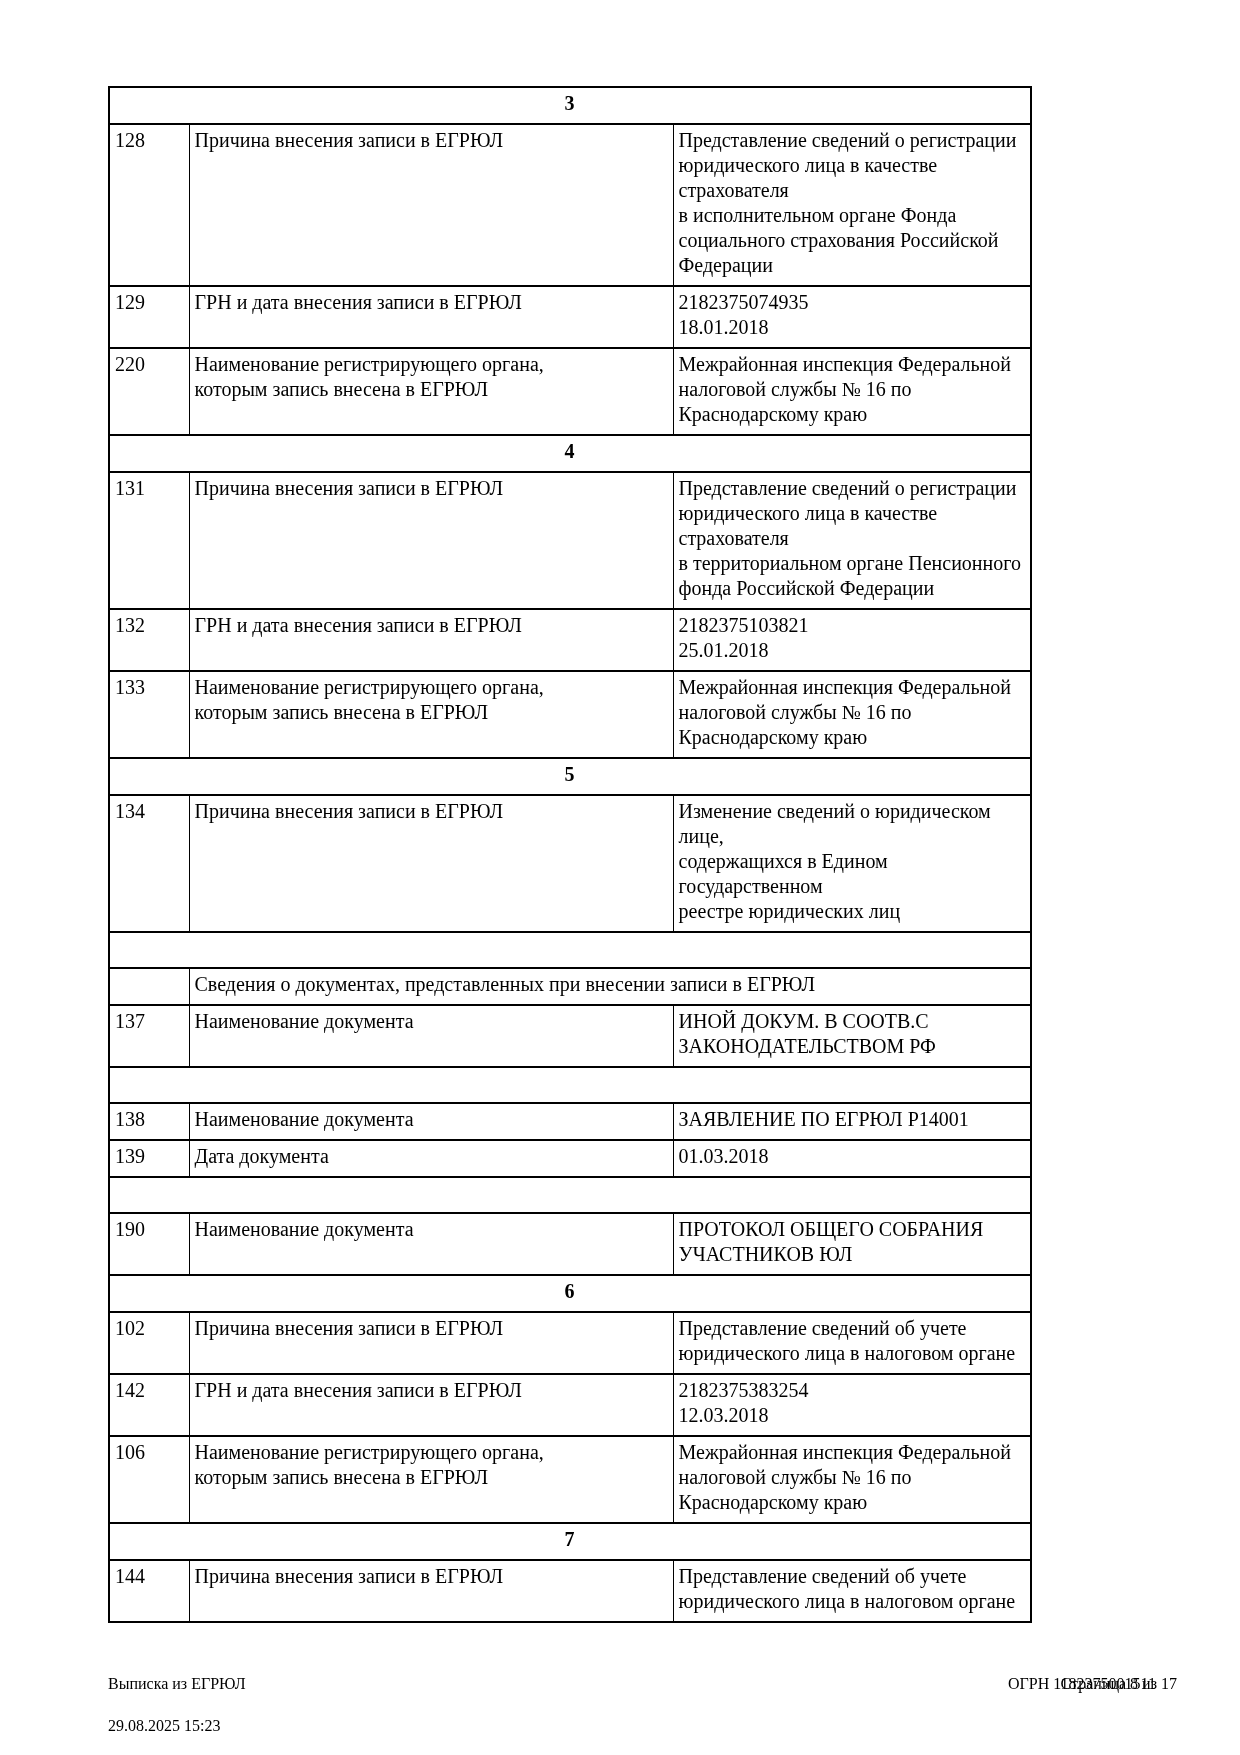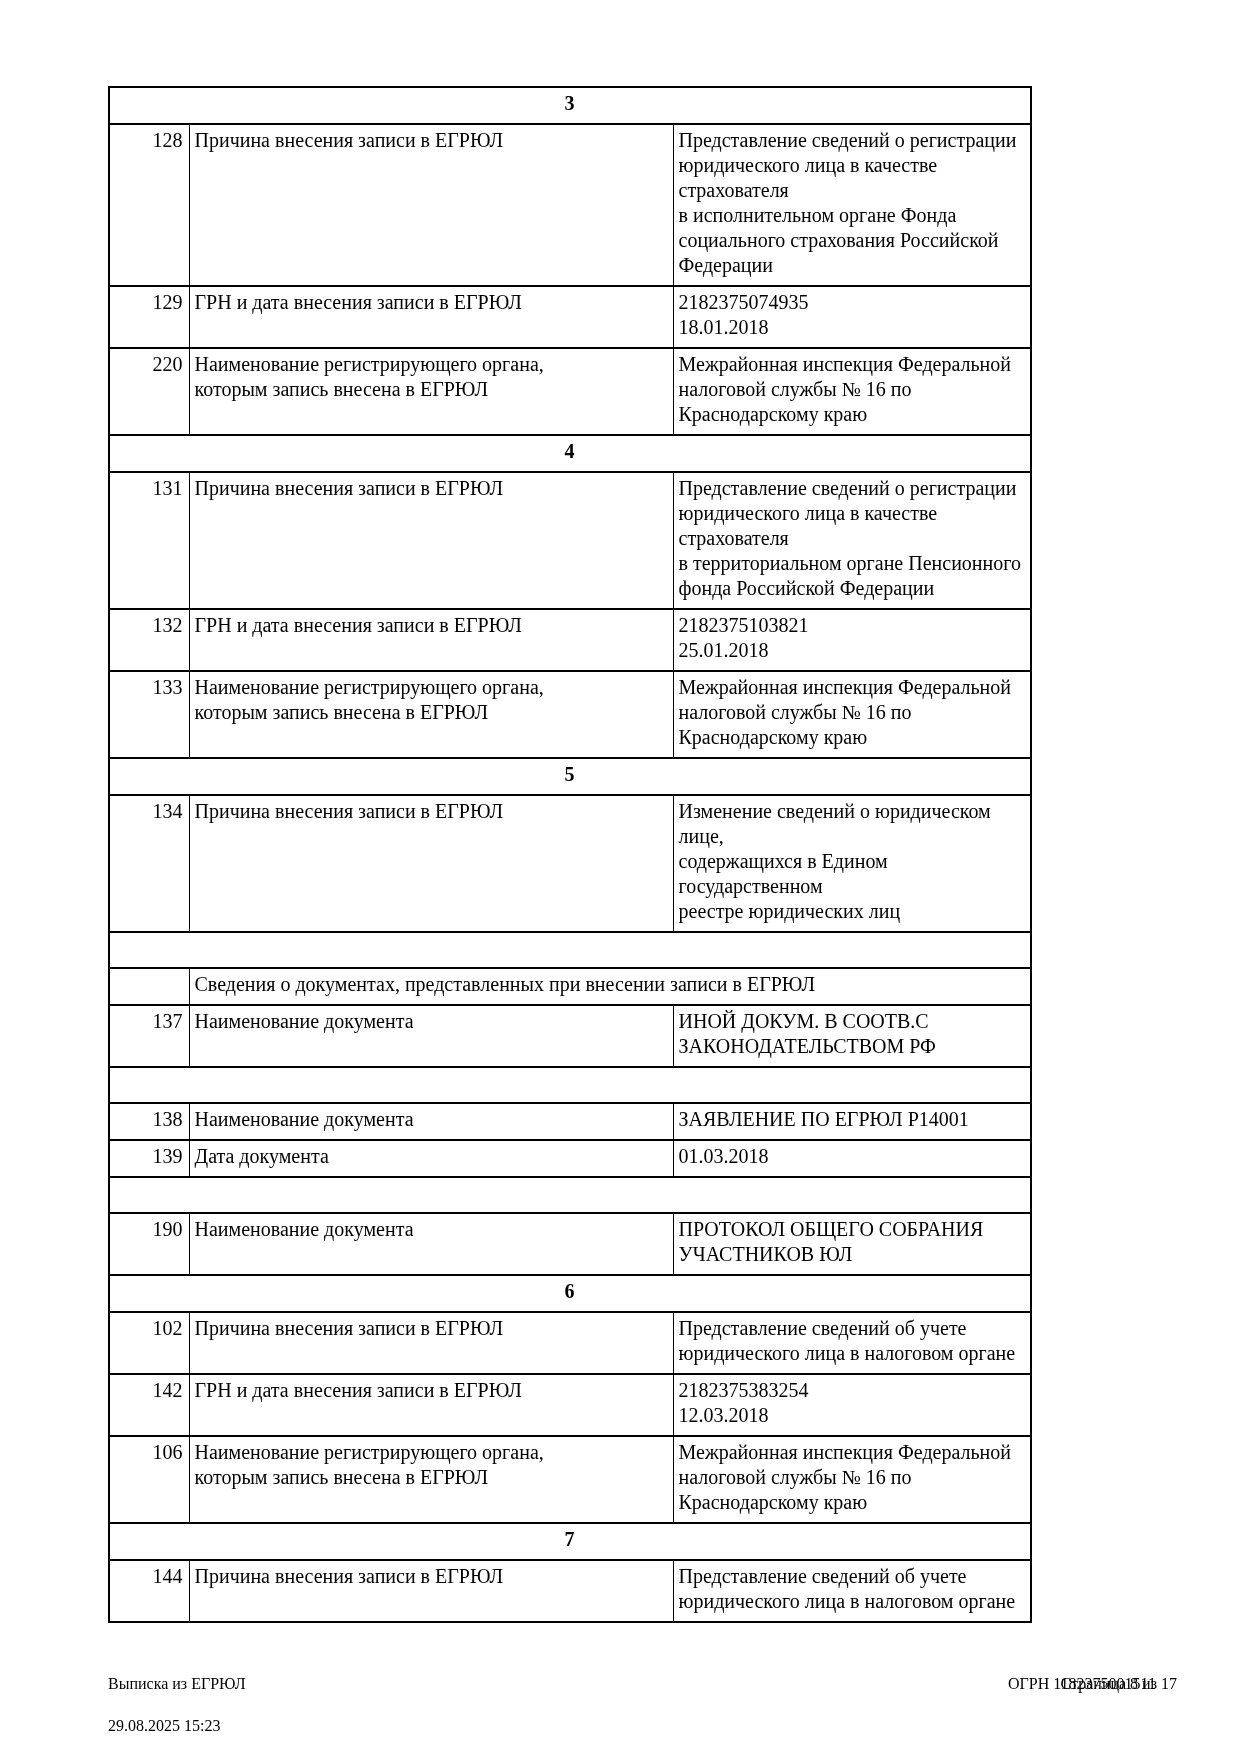--- a/index.html
+++ b/index.html
@@ -23,21 +23,21 @@
     border-top-width: 2px;
     border-bottom-width: 2px;
     vertical-align: top;
     font-size: 20px;
     line-height: 25px;
     padding: 3px 6px 7px 5px;
     white-space: pre-line;
     overflow: hidden;
     word-wrap: break-word;
   }
-  td.num-cell { text-align: right; padding-left: 2px; padding-right: 2px; }
+  td.num-cell { text-align: left; padding-left: 2px; padding-right: 2px; }
   td.section-cell {
     text-align: center;
     font-weight: bold;
     padding-top: 1px; padding-bottom: 2px;
   }
   tr.blank-row td { height: 34px; padding: 0; }
   .footer {
     position: absolute;
     font-size: 16px;
     line-height: 21px;

